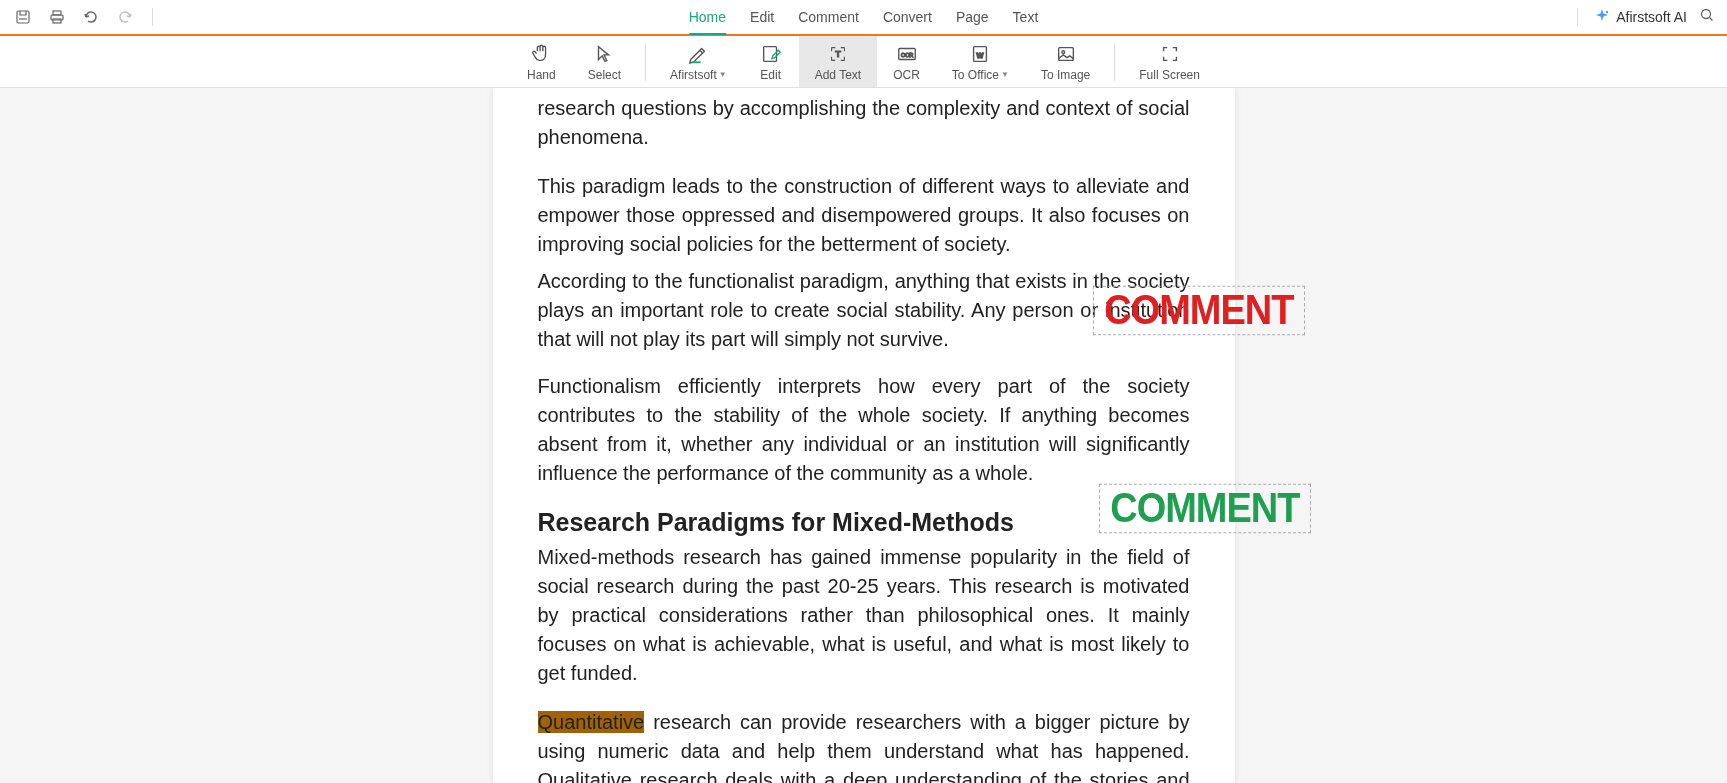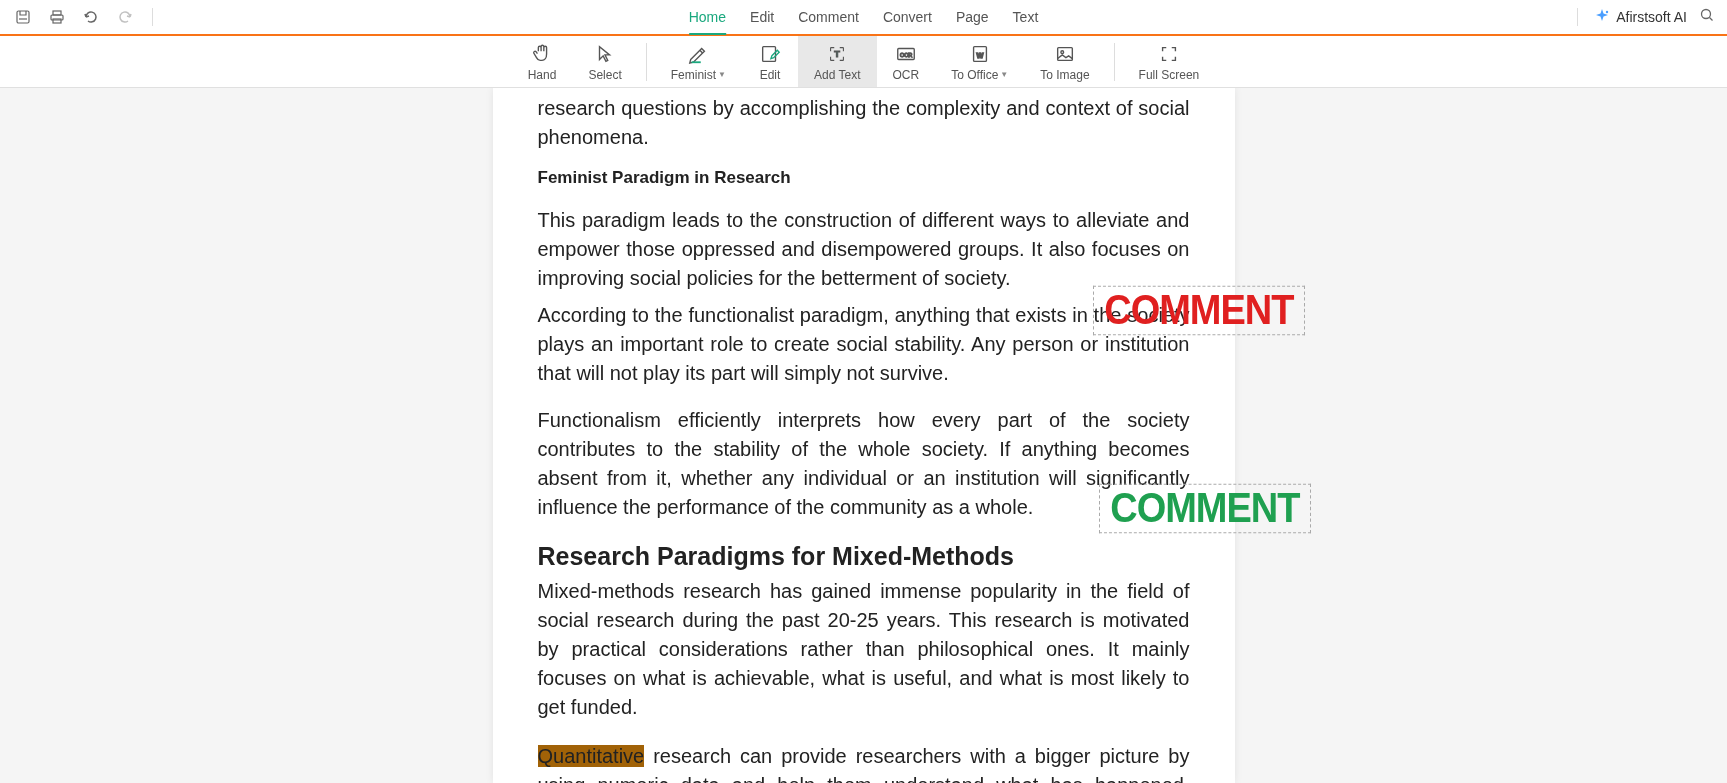--- a/index.html
+++ b/index.html
@@ -265,21 +265,21 @@
   <div class="ribbon-divider"></div>
   <div class="ribbon-item">
     <div class="ribbon-icon">
       <svg width="22" height="22" viewBox="0 0 24 24" fill="none" stroke="#555" stroke-width="1.5">
           <path d="M4 18 l12 -12 l3 3 l-12 12 l-4 1 z"></path>
           <path d="M14 8 l3 3"></path>
           <path stroke="#1aa87e" stroke-width="2" d="M5 21 h10"></path>
         </svg>
     </div>
     <div class="ribbon-label">
-        <span>Feminist</span> 
+        <span>Afirstsoft</span> 
         <span class="dropdown-arrow">▼</span>
       </div>
   </div>
   <div class="ribbon-item">
     <div class="ribbon-icon">
       <svg width="22" height="22" viewBox="0 0 24 24" fill="none" stroke="#555" stroke-width="1.5">
           <rect x="4" y="4" width="14" height="16" rx="1"></rect>
           <path stroke="#1aa87e" d="M14 14 l6 -6 l2 2 l-6 6 l-3 1 z"></path>
         </svg>
     </div>
@@ -333,21 +333,20 @@
         </svg>
     </div>
     <div class="ribbon-label">Full Screen</div>
   </div>
 </div>
 
 <div class="document-area">
   <div class="page">
     <p class="para">research questions by accomplishing the complexity and context of social phenomena.</p>
 
-    <h3 class="h3">Feminist Paradigm in Research</h3>
     <p class="para" style="margin-top:8px">This paradigm leads to the construction of different ways to alleviate and empower those oppressed and disempowered groups. It also focuses on improving social policies for the betterment of society.</p>
 
     <div class="comment-stamp comment-red" style="top:200px; right:-70px;">COMMENT</div>
 
     <p class="para" style="padding-top:2px">According to the functionalist paradigm, anything that exists in the society plays an important role to create social stability. Any person or institution that will not play its part will simply not survive.</p>
     <p class="para" style="margin-top:6px">Functionalism efficiently interprets how every part of the society contributes to the stability of the whole society. If anything becomes absent from it, whether any individual or an institution will significantly influence the performance of the community as a whole.</p>
 
     <div class="comment-stamp comment-green" style="top:398px; right:-76px;">COMMENT</div>
 
     <h2 class="h2">Research Paradigms for Mixed-Methods</h2>

